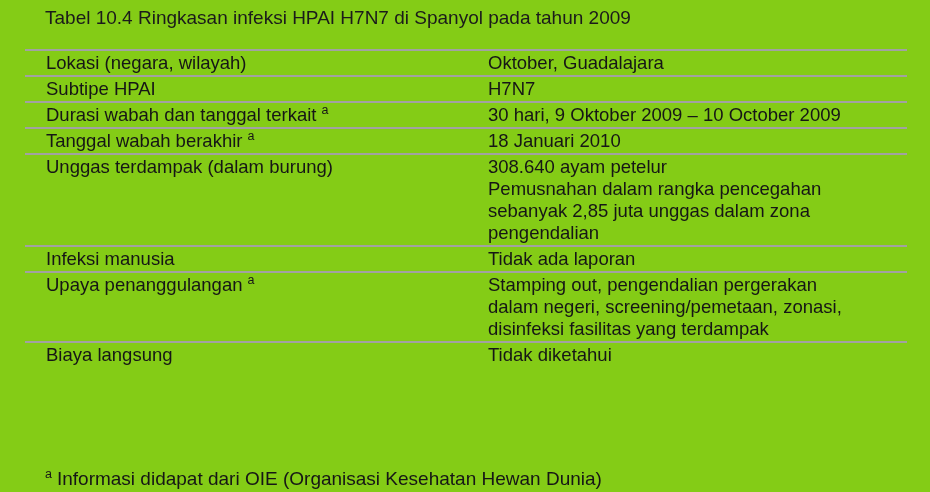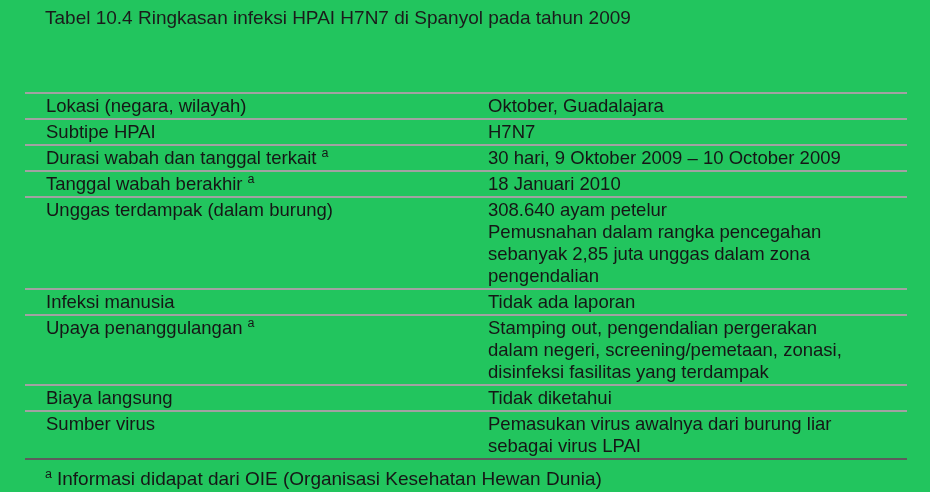--- a/index.html
+++ b/index.html
@@ -1,41 +1,40 @@
 <!DOCTYPE html>
 <html><head>
 <meta charset="utf-8">
 <style>
   html, body { margin: 0; padding: 0; background: #ffffff; }
   .page {
     position: relative;
     width: 930px;
     height: 492px;
-    background: #22c55e;
+    background: #84cc16;
     font-family: "Liberation Sans", sans-serif;
     color: #161616;
     overflow: hidden;
   }
   .title {
     position: absolute;
     left: 45px;
     top: 6px;
     font-size: 19px;
     line-height: 24px;
     color: #1b1b1b;
     white-space: nowrap;
   }
   table.summary {
     position: absolute;
     left: 25px;
     top: 49px;
     width: 882px;
     border-collapse: collapse;
     table-layout: fixed;
-    margin-top: 43px;
   }
   td {
     vertical-align: top;
     padding: 1px 0;
     font-size: 18.5px;
     line-height: 22px;
     color: #161616;
     border-top: 2px solid #a2a2a2;
   }
   tr.last-row td { border-bottom: 2px solid #5c5c5c; }
@@ -143,29 +142,20 @@
 
       <tr>
         <td class="label">
           <div class="line">Biaya langsung</div>
         </td>
         <td class="value">
           <div class="line">Tidak diketahui</div>
         </td>
       </tr>
 
-      <tr class="last-row">
-        <td class="label">
-          <div class="line">Sumber virus</div>
-        </td>
-        <td class="value">
-          <div class="line">Pemasukan virus awalnya dari burung liar</div>
-          <div class="line">sebagai virus LPAI</div>
-        </td>
-      </tr>
     </tbody>
   </table>
 
   <div class="footnote">
     <sup class="marker">a</sup><span>Informasi didapat dari OIE (Organisasi Kesehatan Hewan Dunia)</span>
   </div>
 
 </div>
 
 </body></html>

